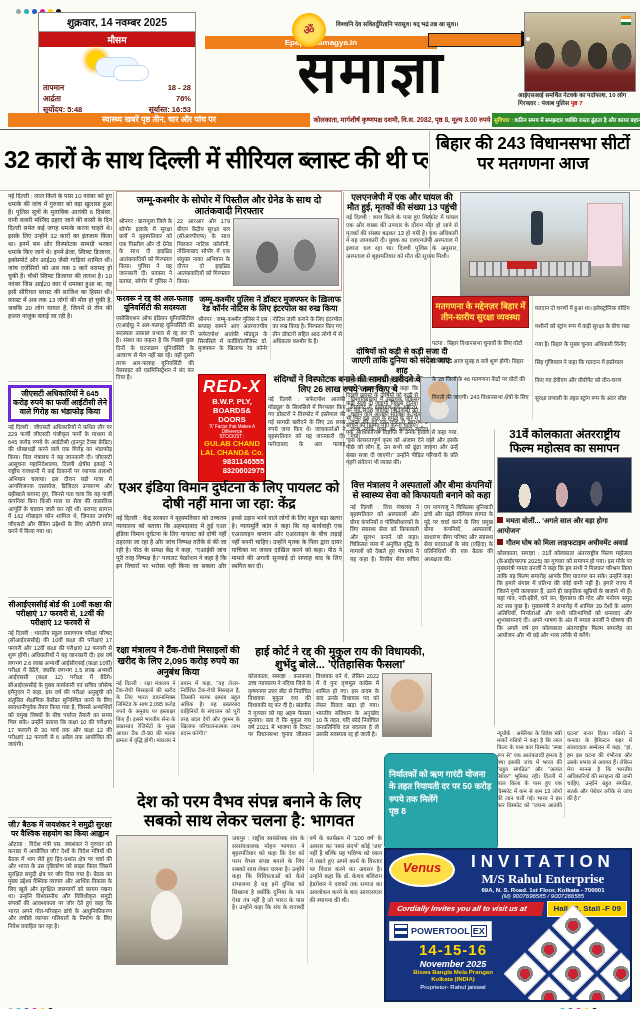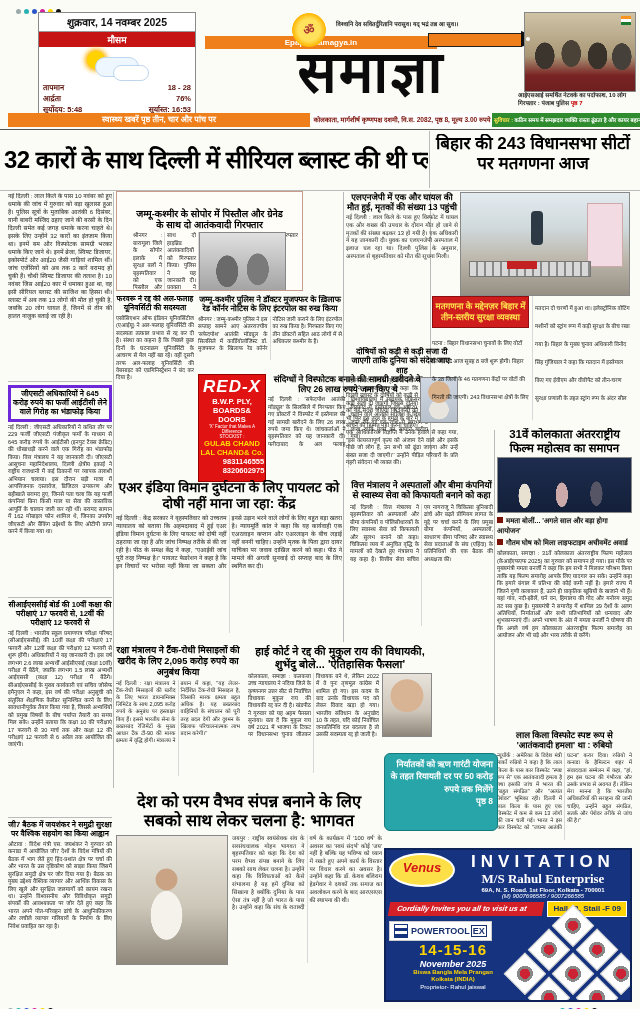--- a/index.html
+++ b/index.html
@@ -31,21 +31,21 @@
          text-align:center;line-height:34px;font-size:12px;color:#a33;font-weight:700;}
   .pen-body{position:absolute;left:428px;top:33px;width:92px;height:12px;background:#ef7f1a;border:1px solid #222;}
   .pen-nib{position:absolute;left:521px;top:31px;width:0;height:0;border-top:8px solid transparent;
            border-bottom:8px solid transparent;border-left:22px solid #111;}
   .pen-dot{position:absolute;left:526px;top:37px;width:4px;height:4px;background:#fff;border-radius:50%;z-index:3;}
   .strip{position:absolute;top:113px;height:14px;font-weight:700;line-height:14px;white-space:nowrap;overflow:hidden;}
   .boxhead{border:3px solid #6d28d9;padding:2px;margin-bottom:2px;}
   .redbox{background:#cf1d1d;color:#ffe34d;font-weight:700;text-align:center;font-size:8.5px;line-height:1.3;
           padding:4px 2px;border:1px solid #8e0f0f;margin-bottom:3px;break-inside:avoid;}
   .teal{background:#27a5a8;border:1px solid #157a7d;border-radius:6px;color:#fff;font-weight:700;
-        font-size:8.5px;text-align:right;line-height:1.45;padding:4px 4px;}
+        font-size:8.5px;text-align:left;line-height:1.45;padding:14px 4px;}
   .photo{position:relative;border:1px solid #888;}
   .flag{position:absolute;right:4px;top:3px;width:10px;height:9px;}
   .flag div{height:3px;}
   .sq{display:inline-block;width:6px;height:6px;background:#7a1208;margin-right:3px;}
   .bullet{font-size:7px;font-weight:700;line-height:1.35;margin-bottom:3px;color:#111;}
   
   .redx{background:#e01212;color:#fff;text-align:center;border:1px solid #900;}
   .redx .brand{font-size:17px;font-weight:700;font-style:italic;letter-spacing:1px;line-height:1.1;padding-top:3px;}
   .redx .l1{font-size:7.5px;font-weight:700;}
   .redx .tiny{font-size:4.5px;}
@@ -144,21 +144,21 @@
   <div class="art hl" style="left:433px;top:134px;width:200px;height:54px;font-size:17px;">बिहार की 243 विधानसभा सीटों पर मतगणना आज</div>
   <div class="hrule" style="left:0;top:190px;width:640px;"></div>
 
   <div class="rule" style="left:113px;top:192px;height:596px;"></div>
   <div class="rule" style="left:343px;top:192px;height:450px;"></div>
   <div class="rule" style="left:430px;top:192px;height:288px;"></div>
   <div class="rule" style="left:494px;top:430px;height:296px;"></div>
 
   <div class="art bd" style="left:8px;top:193px;width:104px;height:184px;">नई दिल्ली : लाल किले के पास 10 नवंबर को हुए धमाके की जांच में गुरुवार को बड़ा खुलासा हुआ है। पुलिस सूत्रों के मुताबिक आतंकी 6 दिसंबर, यानी बाबरी मस्जिद ढहाए जाने की बरसी के दिन दिल्ली समेत कई जगह धमाके करना चाहते थे। इसके लिए उन्होंने 32 कारों का इंतजाम किया था। इनमें बम और विस्फोटक सामग्री भरकर धमाके किए जाने थे। इनमें ब्रेजा, स्विफ्ट डिजायर, इकोस्पोर्ट और आई20 जैसी गाड़ियां शामिल थीं। जांच एजेंसियों को अब तक 3 कारें बरामद हो चुकी हैं। चौथी स्विफ्ट डिजायर की तलाश है। 10 नवंबर जिस आई20 कार में धमाका हुआ था, वह इसी सीरियल ब्लास्ट की साजिश का हिस्सा थी। ब्लास्ट में अब तक 13 लोगों की मौत हो चुकी है, जबकि 20 लोग घायल हैं, जिनमें से तीन की हालत नाजुक बताई जा रही है।</div>
 
-  <div class="art" style="left:116px;top:191px;width:187px;height:100px;border:1px solid #c79a8a;background:#fffdf8;padding:16px;box-sizing:border-box;">
+  <div class="art" style="left:116px;top:191px;width:226px;height:100px;border:1px solid #c79a8a;background:#fffdf8;padding:2px;box-sizing:border-box;">
     <div class="hl" style="font-size:9.5px;">जम्मू-कश्मीर के सोपोर में पिस्तौल और ग्रेनेड के साथ दो आतंकवादी गिरफ्तार</div>
     <div style="display:flex;gap:3px;margin-top:2px;">
       <div class="bd c2" style="flex:1;height:68px;font-size:5.6px;">श्रीनगर : बारामूला जिले के सोपोर इलाके में सुरक्षा बलों ने बृहस्पतिवार को एक पिस्तौल और दो ग्रेनेड के साथ दो हाइब्रिड आतंकवादियों को गिरफ्तार किया। पुलिस ने यह जानकारी दी। प्रवक्ता ने बताया, सोपोर में पुलिस ने 22 आरआर और 179 बीएन केंद्रीय सुरक्षा बल (सीआरपीएफ) के साथ मिलकर नाटिक कॉलोनी, नोडियाबाद सोपोर में एक संयुक्त नाका अभियान के दौरान दो हाइब्रिड आतंकवादियों को गिरफ्तार किया।</div>
       <div class="photo" style="width:104px;height:66px;filter:grayscale(1);background:
            radial-gradient(ellipse 18px 26px at 32% 58%,#6a6a6a 60%,transparent 62%),
            radial-gradient(ellipse 18px 26px at 68% 55%,#7a7a7a 60%,transparent 62%),
            linear-gradient(180deg,#e0e0e0,#9a9a9a);"></div>
     </div>
   </div>
 
@@ -261,21 +261,20 @@
     <div style="display:flex;gap:4px;">
       <div class="photo" style="width:110px;height:128px;background:
            radial-gradient(ellipse 26px 40px at 45% 62%,#f5f2ec 60%,transparent 62%),
            radial-gradient(circle at 45% 34%,#caa284 0 10%,transparent 11%),
            linear-gradient(180deg,#e9e5dc 0%,#cdc7b9 55%,#8f887b 100%);"></div>
       <div class="bd c2" style="flex:1;font-size:5.8px;height:128px;">जयपुर : राष्ट्रीय स्वयंसेवक संघ के सरसंघचालक मोहन भागवत ने बृहस्पतिवार को कहा कि देश को परम वैभव संपन्न बनाने के लिए सबको साथ लेकर चलना है। उन्होंने कहा कि विविधताओं को कैसे संभालना है यह हमें दुनिया को सिखाना है क्योंकि दुनिया के पास ऐसा तंत्र नहीं है जो भारत के पास है। उन्होंने कहा कि संघ के शताब्दी वर्ष के कार्यक्रम में '100 वर्ष' के अवसर का 'स्वयं संदर्भ' कोई 'जय' नहीं है बल्कि यह भविष्य को ध्यान में रखते हुए अपने कार्य के विस्तार पर विचार करने का अवसर है। उन्होंने कहा कि डॉ. केशव बलिराम हेडगेवार ने दशकों तक समाज का अवलोकन करने के बाद आरएसएस की स्थापना की थी।</div>
     </div>
   </div>
 
   <div class="art" style="left:497px;top:730px;width:135px;height:116px;">
-    <div class="hl" style="font-size:8.6px;margin-bottom:2px;">लाल किला विस्फोट स्पष्ट रूप से 'आतंकवादी हमला' था : रुबियो</div>
     <div class="bd c2" style="font-size:5.4px;height:88px;">न्यूयॉर्क : अमेरिका के विदेश मंत्री मार्को रुबियो ने कहा है कि लाल किला के पास कार विस्फोट ''स्पष्ट रूप से'' एक आतंकवादी हमला है तथा इसकी जांच में भारत की ''बहुत संगठित'' और ''अत्यंत पेशेवर'' भूमिका रही। दिल्ली में लाल किला के पास हुए एक विस्फोट में कम से कम 13 लोगों की जान चली गई। भारत ने इस कार विस्फोट को ''जघन्य आतंकी घटना'' करार दिया। रुबियो ने कनाडा के हैमिल्टन शहर में संवाददाता सम्मेलन में कहा, ''हां, हम इस घटना की गंभीरता और उसके प्रभाव से अवगत हैं। लेकिन मेरा मानना है कि भारतीय अधिकारियों की सराहना की जानी चाहिए, उन्होंने बहुत संगठित, सतर्क और पेशेवर तरीके से जांच की है।''</div>
   </div>
 
   <div class="art teal" style="left:384px;top:753px;width:104px;height:68px;">
     <div>निर्यातकों को ऋण गारंटी योजना के तहत रियायती दर पर 50 करोड़ रुपये तक मिलेंगे</div>
     <div>पृष्ठ 8</div>
   </div>
 
   <div class="art" style="left:8px;top:381px;width:104px;height:212px;border-top:1px solid #bbb;padding-top:3px;box-sizing:border-box;">
     <div class="hl boxhead" style="font-size:7.6px;">जीएसटी अधिकारियों ने 645 करोड़ रुपये का फर्जी आईटीसी लेने वाले गिरोह का भंडाफोड़ किया</div>

